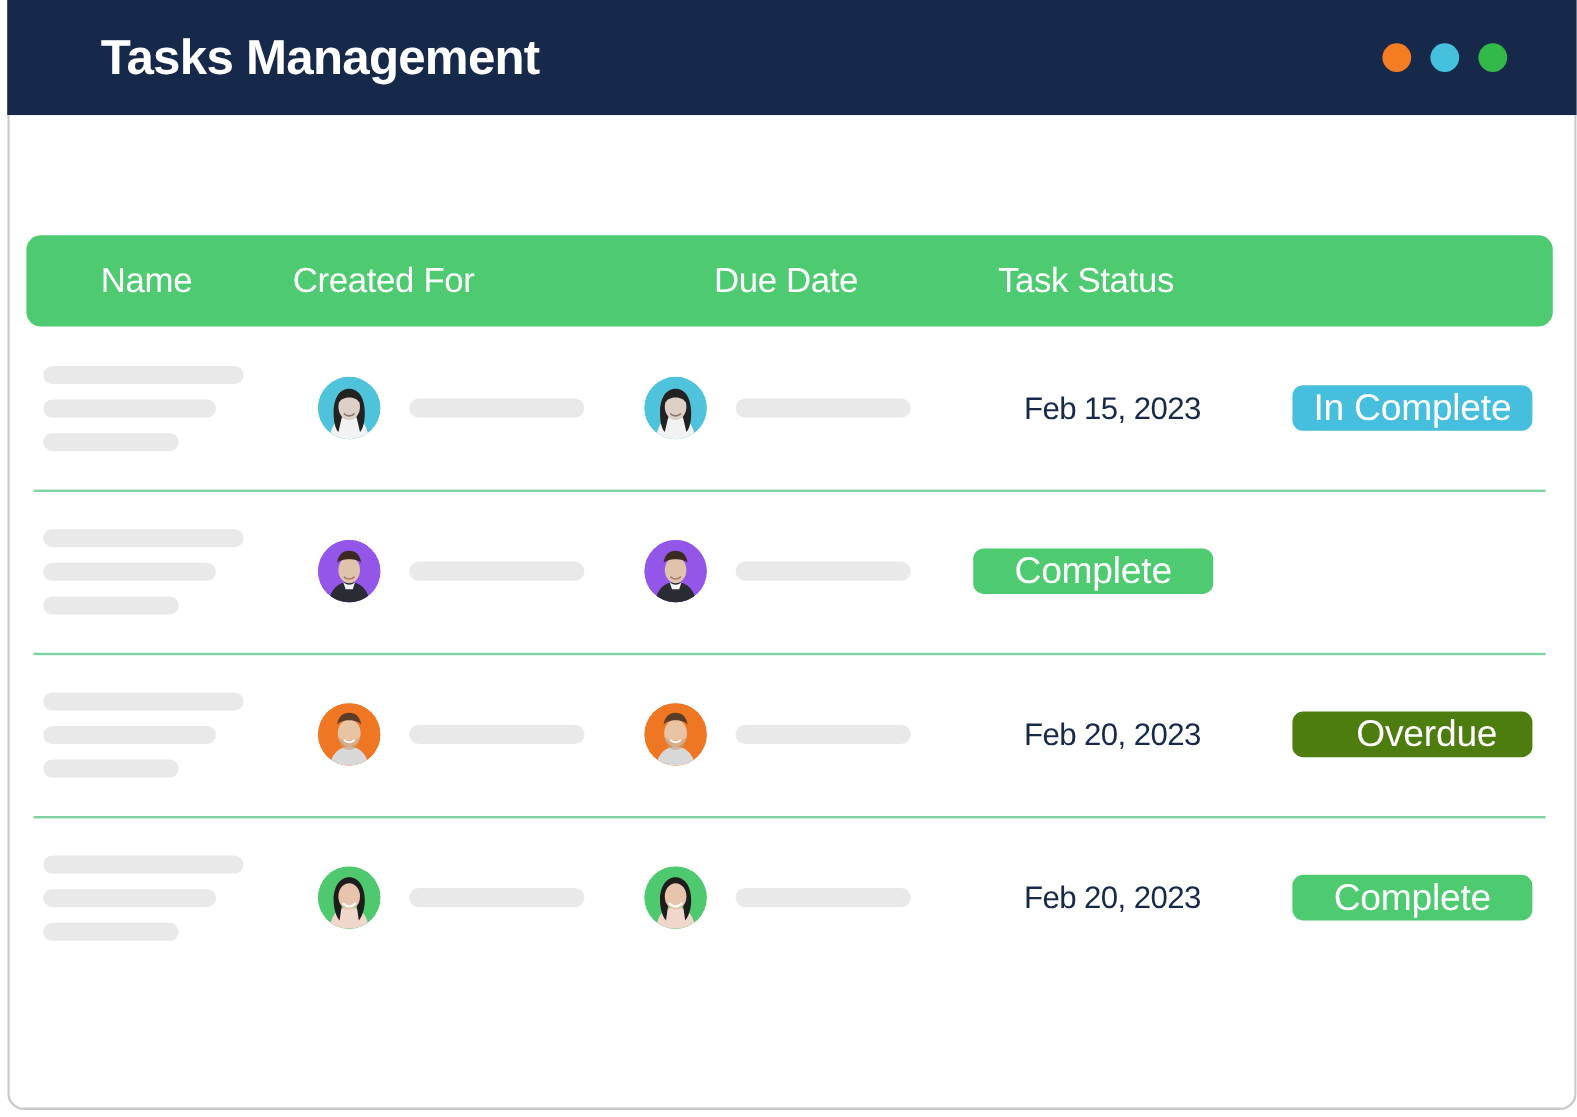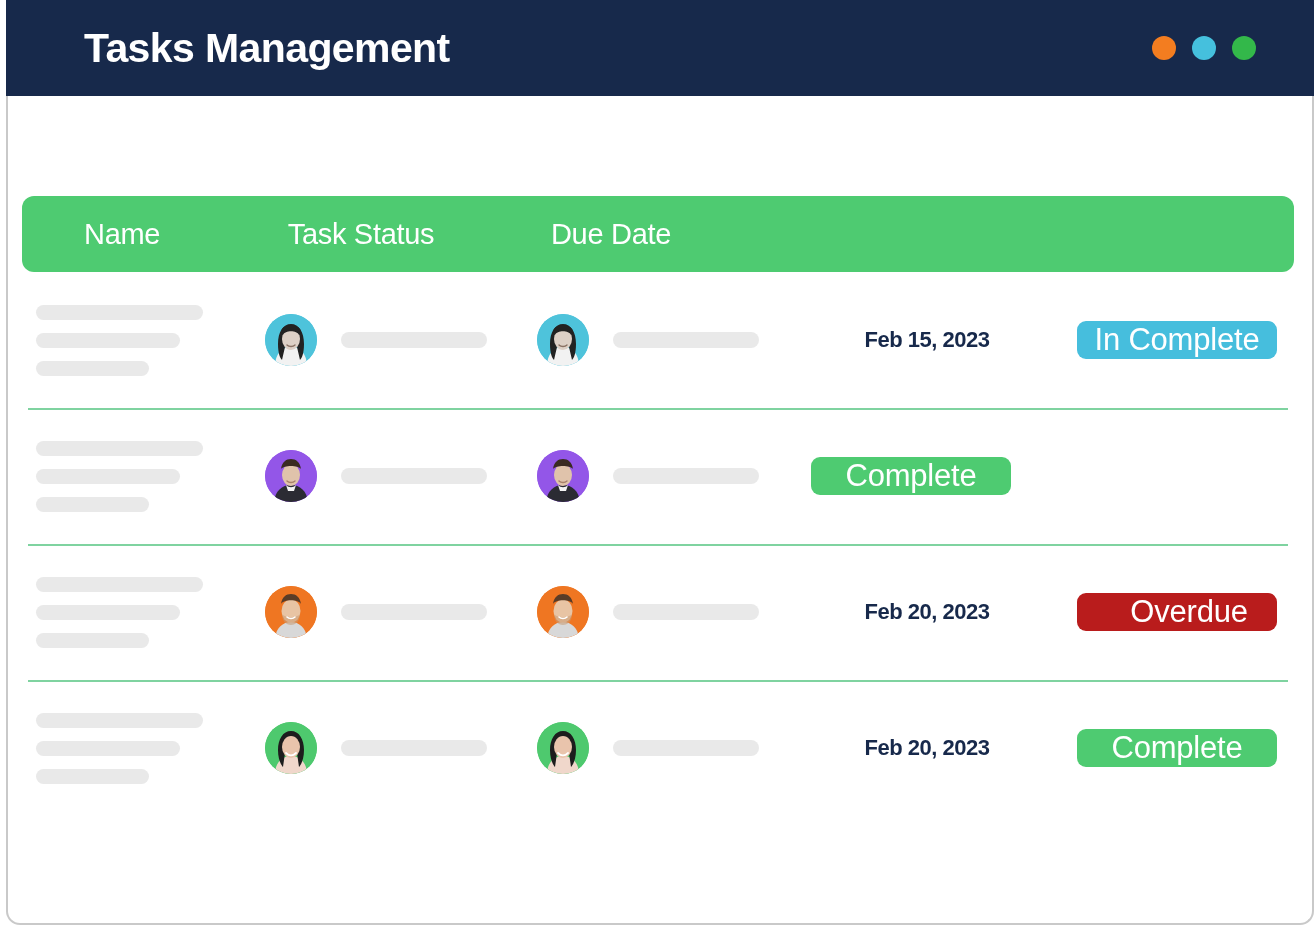--- a/index.html
+++ b/index.html
@@ -163,22 +163,22 @@
     width: 146px;
     background: #e9e9e9;
     border-radius: 9px;
     margin-left: 24px;
   }
 
   .cell-due {
     width: 266px;
     text-align: center;
     color: #17294b;
-    font-size: 22px;
-    font-weight: bold;
+    font-size: 26px;
+    font-weight: normal;
     letter-spacing: -0.5px;
     white-space: nowrap;
   }
 
   .cell-status {
     width: 234px;
     display: flex;
     justify-content: center;
   }
 
@@ -208,22 +208,23 @@
       <span class="dot" style="background: rgb(69, 192, 221);"></span>
       <span class="dot" style="background: rgb(51, 184, 74);"></span>
     </div>
   </div>
 
   <div class="card-body">
     <div class="table">
 
       <div class="table-header" style="background: rgb(78, 203, 113);">
         <div class="th col-name">Name</div>
+        <div class="th col-created">Created For</div>
+        <div class="th col-due">Due Date</div>
         <div class="th col-status">Task Status</div>
-        <div class="th col-due">Due Date</div>
       </div>
 
       <div class="rows" id="rows">
           <div class="row">
             <div class="cell-name">
               <span class="skel w1"></span>
               <span class="skel w2"></span>
               <span class="skel w3"></span>
             </div>
             <div class="cell-person completed">
@@ -320,21 +321,21 @@
                   <ellipse cx="26" cy="25" rx="9.5" ry="11.5" fill="#e8c4a4"></ellipse>
                   <path d="M17 28c0 7 4 11 9 11s9-4 9-11c-2 4-16 4-18 0z" fill="#c89a73" opacity="0.55"></path>
                   <path d="M16 18c1-7 5-10 10-10s9 3 10 10c-3-5-17-5-20 0z" fill="#5a3c27"></path>
                   <path d="M22 31c2 2 6 2 8 0" stroke="#fff" stroke-width="1.6" fill="none" stroke-linecap="round"></path>
                 </svg>
               </span>
               <span class="person-line"></span>
             </div>
             <div class="cell-due">Feb 20, 2023</div>
             <div class="cell-status">
-              <span class="badge" style="background: #b91c1c; padding-left: 40px;">Overdue</span>
+              <span class="badge" style="background: #4d7c0f; padding-left: 40px;">Overdue</span>
             </div>
           </div>
           <div class="row">
             <div class="cell-name">
               <span class="skel w1"></span>
               <span class="skel w2"></span>
               <span class="skel w3"></span>
             </div>
             <div class="cell-person completed">
               <span class="avatar" style="background: rgb(78, 201, 110);">

